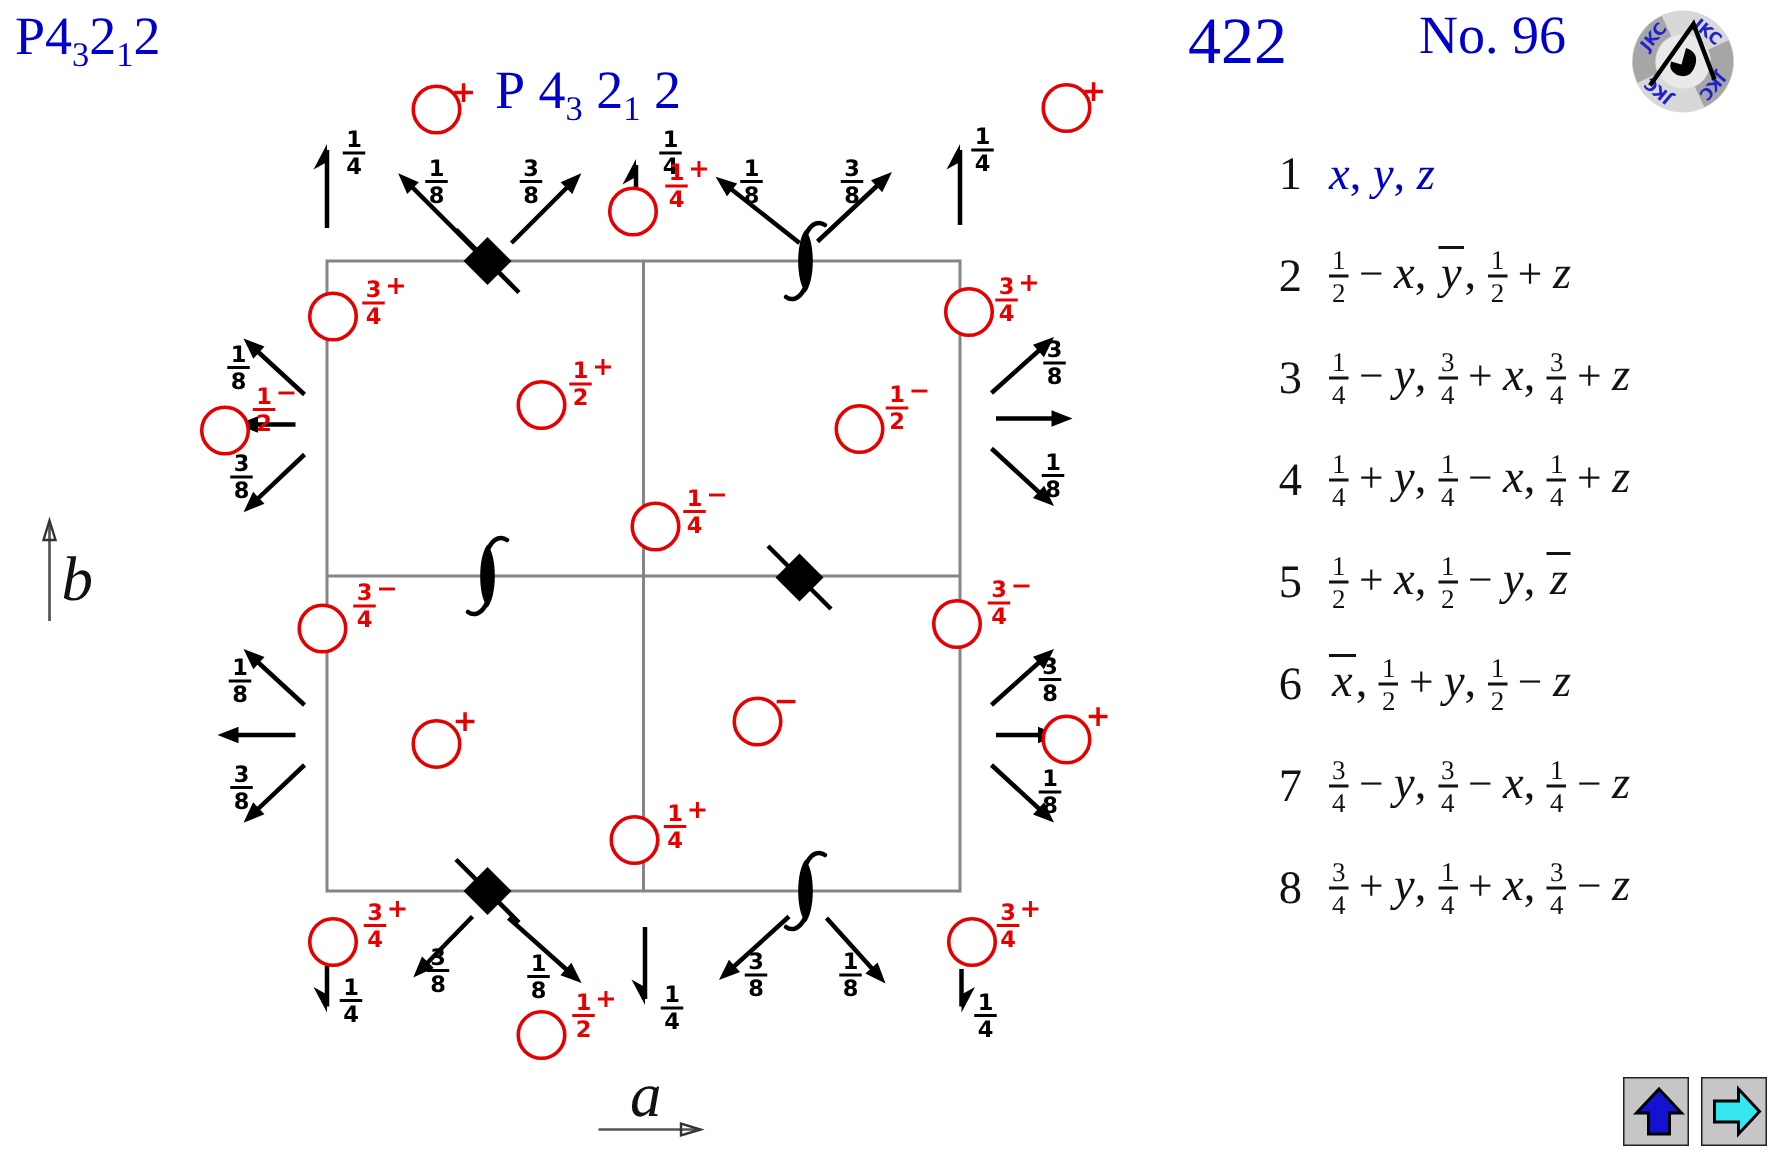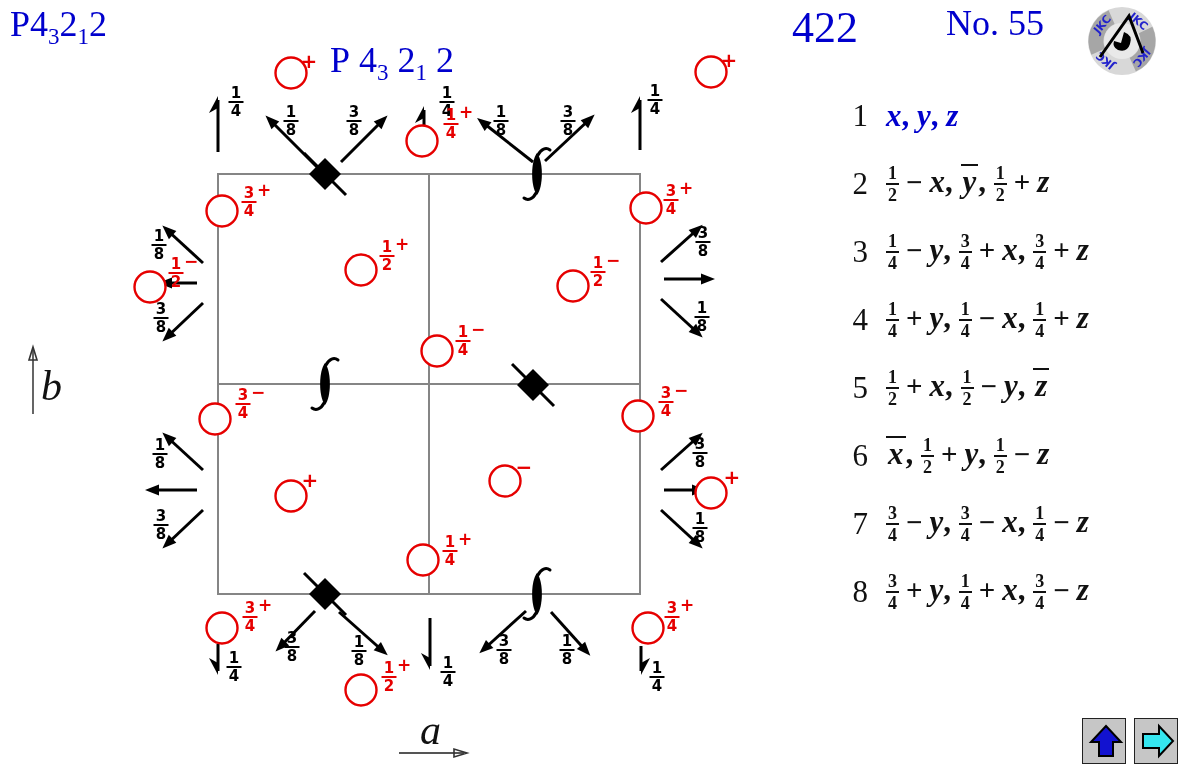--- a/index.html
+++ b/index.html
@@ -12,21 +12,21 @@
   #sym-full{left:330px;margin-top:36px;}
   #sym-full .gp{margin-right:9px;}
   #pointgroup{position:absolute;left:744px;top:2px;color:#0000cd;font-size:44px;margin-left:48px;}
   #sgnumber{position:absolute;left:946px;top:2px;color:#0000cd;font-size:36px;}
   
   #diagram{position:absolute;left:0;top:0;}
   
   #positions{position:absolute;left:840px;top:82px;width:340px;}
   .posrow{display:flex;align-items:center;height:68px;font-size:31px;color:#111;}
   .posrow .num{width:28px;text-align:right;margin-right:18px;flex:none;}
-  .posrow .fm{white-space:nowrap;font-weight:bold;}
+  .posrow .fm{white-space:nowrap;}
   .fm .v{font-style:italic;}
   .fm .bv{font-style:italic;display:inline-block;border-top:2.5px solid currentColor;
           line-height:1.0;padding:0 2px;margin-top:-3px;}
   .fm .op{padding:0 7px;font-size:29px;}
   .fm .fr{display:inline-block;text-align:center;font-size:18px;line-height:1;
           vertical-align:-9px;}
   .fm .fr .fn{display:block;border-bottom:2px solid currentColor;padding:0 2px 1px;}
   .fm .fr .fd{display:block;padding-top:1px;}
   
   #logo{position:absolute;left:1084px;top:5px;}
@@ -38,21 +38,21 @@
 </head>
 <body>
 
 <div class="page">
 
   <div id="sym-short" class="sgsym it"><span>P</span><span>4</span><sub>3</sub><span>2</span><sub>1</sub><span>2</span></div>
 
   <div id="sym-full" class="sgsym it"><span class="gp">P</span><span class="gp"><span>4</span><sub>3</sub></span><span class="gp"><span>2</span><sub>1</sub></span><span>2</span></div>
 
   <div id="pointgroup">422</div>
-  <div id="sgnumber">No. 55</div>
+  <div id="sgnumber">No. 96</div>
 
   <svg id="logo" width="76" height="72" viewBox="0 0 76 72">
     <circle cx="38" cy="36" r="34" fill="#d8d8d8"></circle>
     <circle cx="38" cy="36" r="26" fill="none" stroke="#a6a6a6" stroke-width="15" stroke-dasharray="40.8 40.8" transform="rotate(-25 38 36)"></circle>
     <circle cx="38" cy="36" r="18" fill="#e9e9e9"></circle>
     <g font-family="DejaVu Sans, sans-serif" font-size="11" font-weight="bold" fill="#2222cc" text-anchor="middle">
       <text x="38" y="14" transform="rotate(-50 38 36)">JKC</text>
       <text x="38" y="14" transform="rotate(40 38 36)">JKC</text>
       <text x="38" y="14" transform="rotate(130 38 36)">JKC</text>
       <text x="38" y="14" transform="rotate(-140 38 36)">JKC</text>

